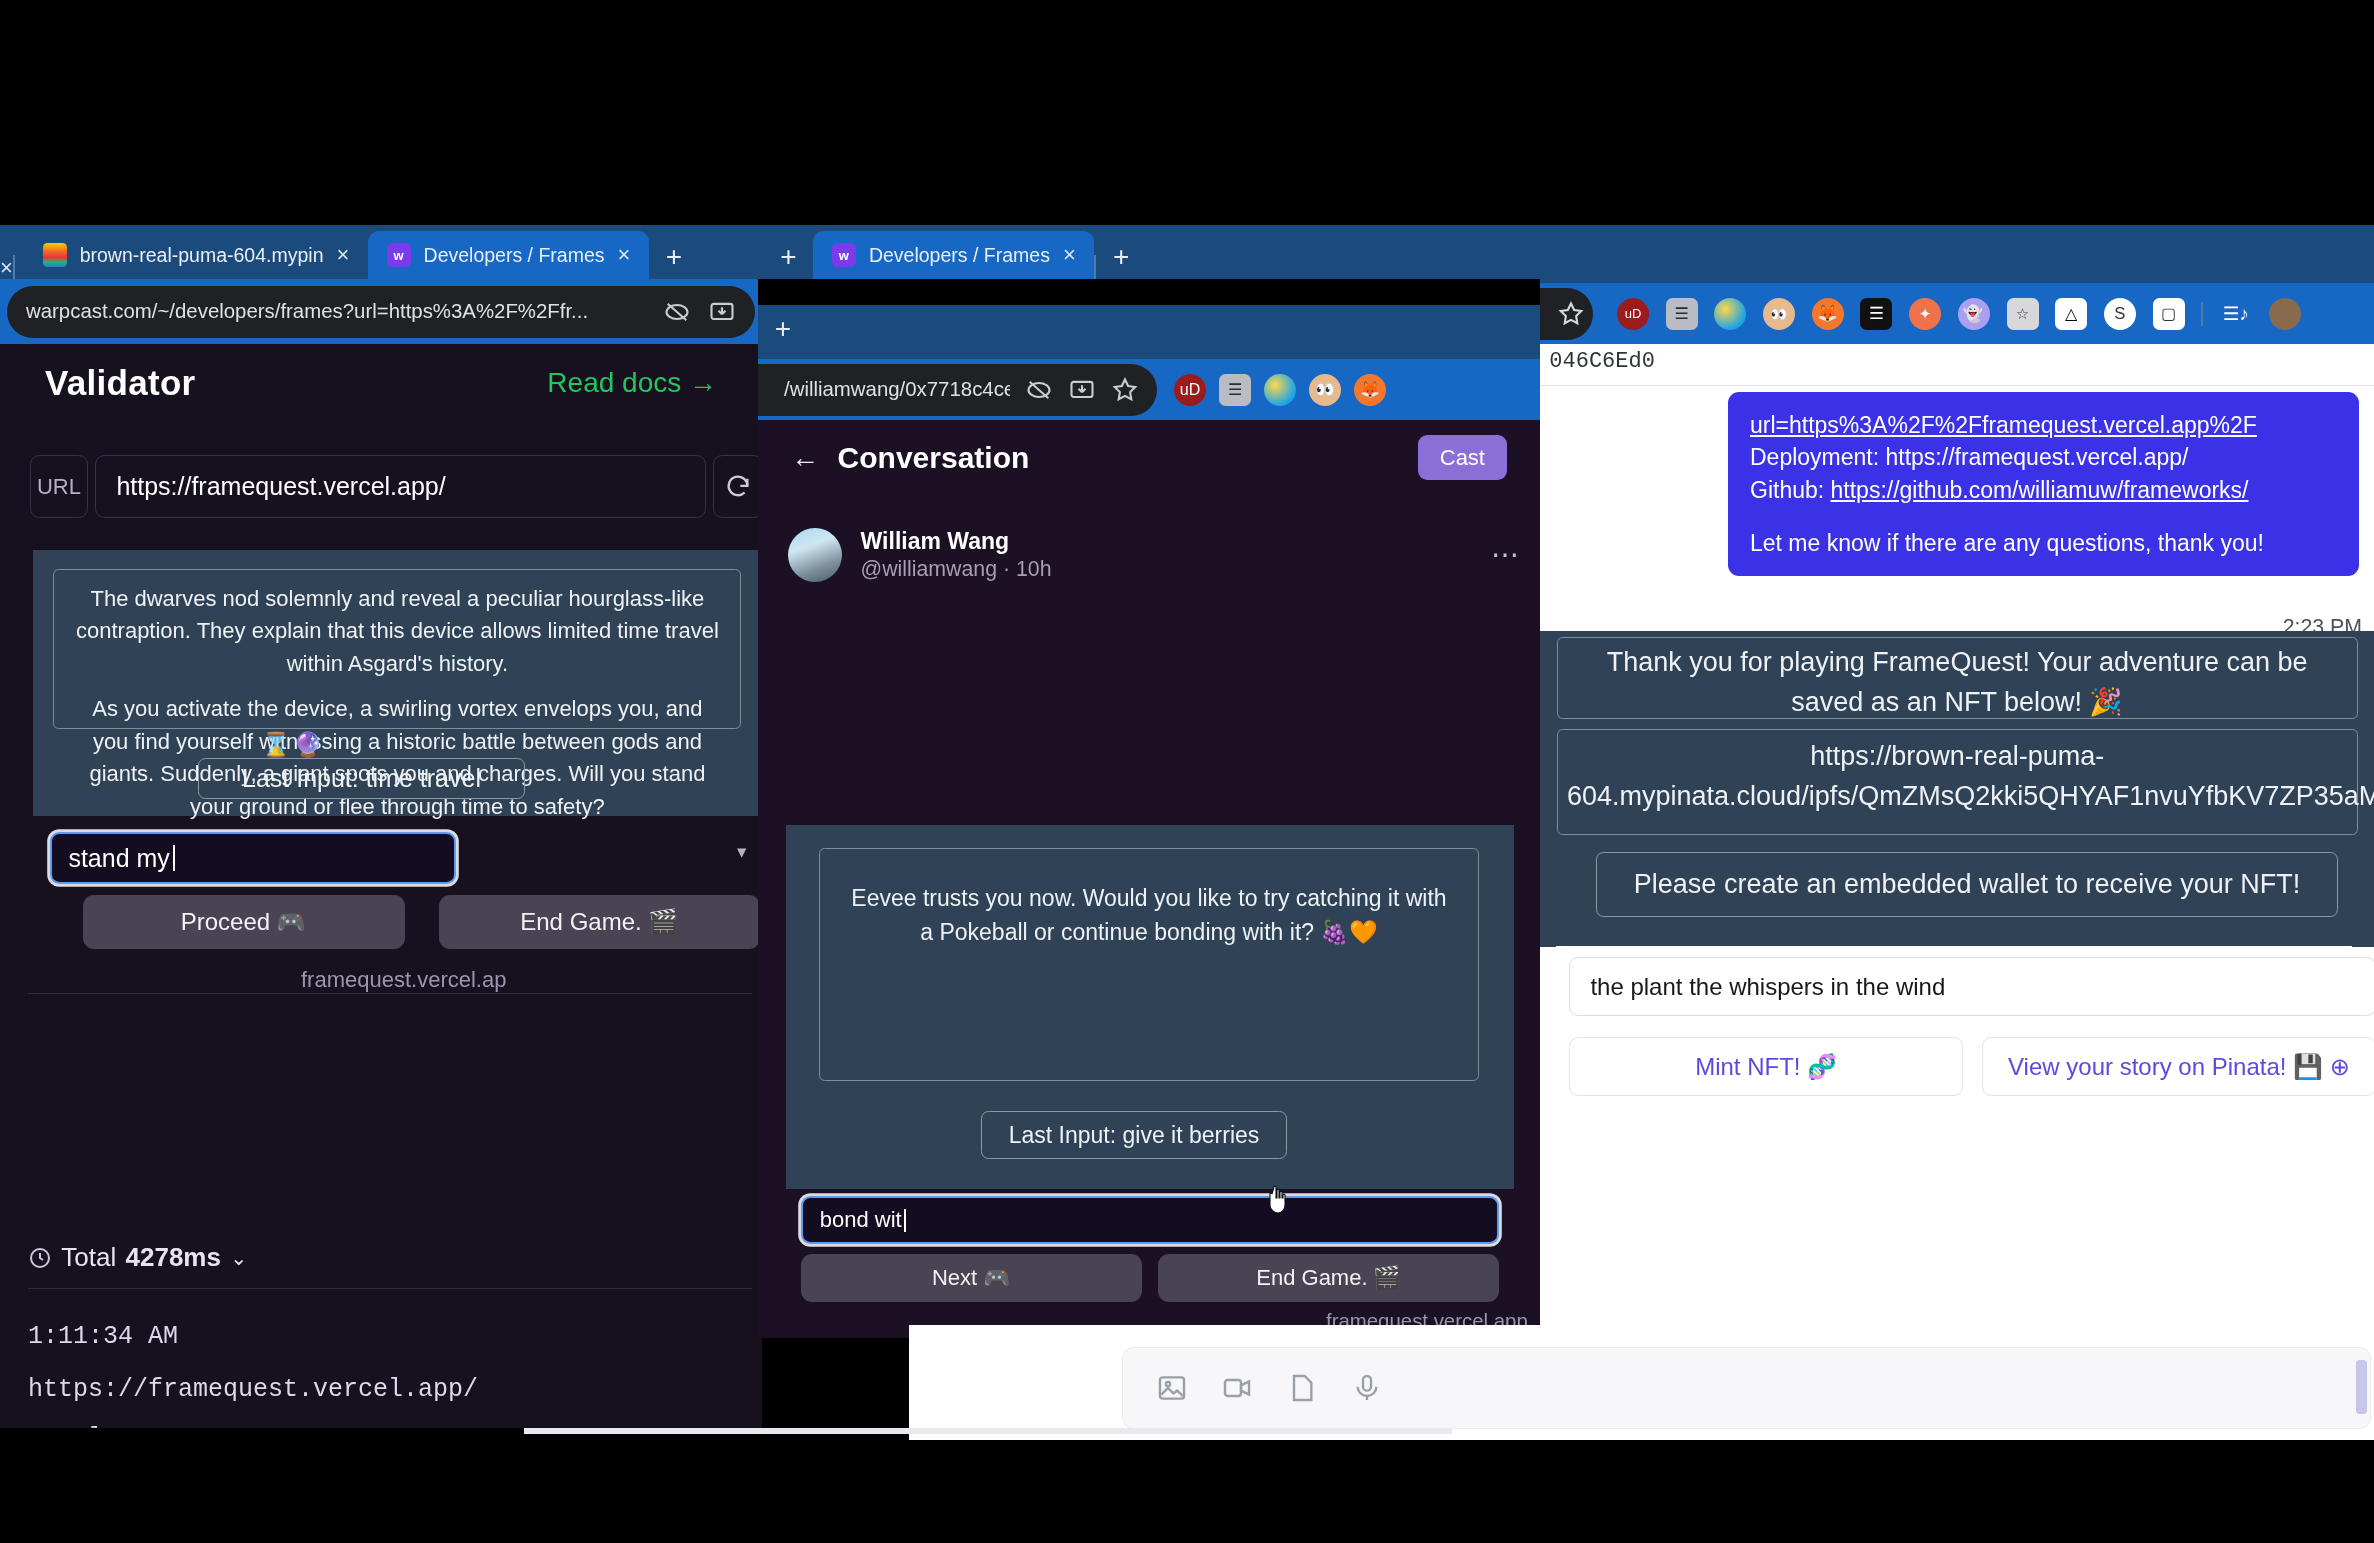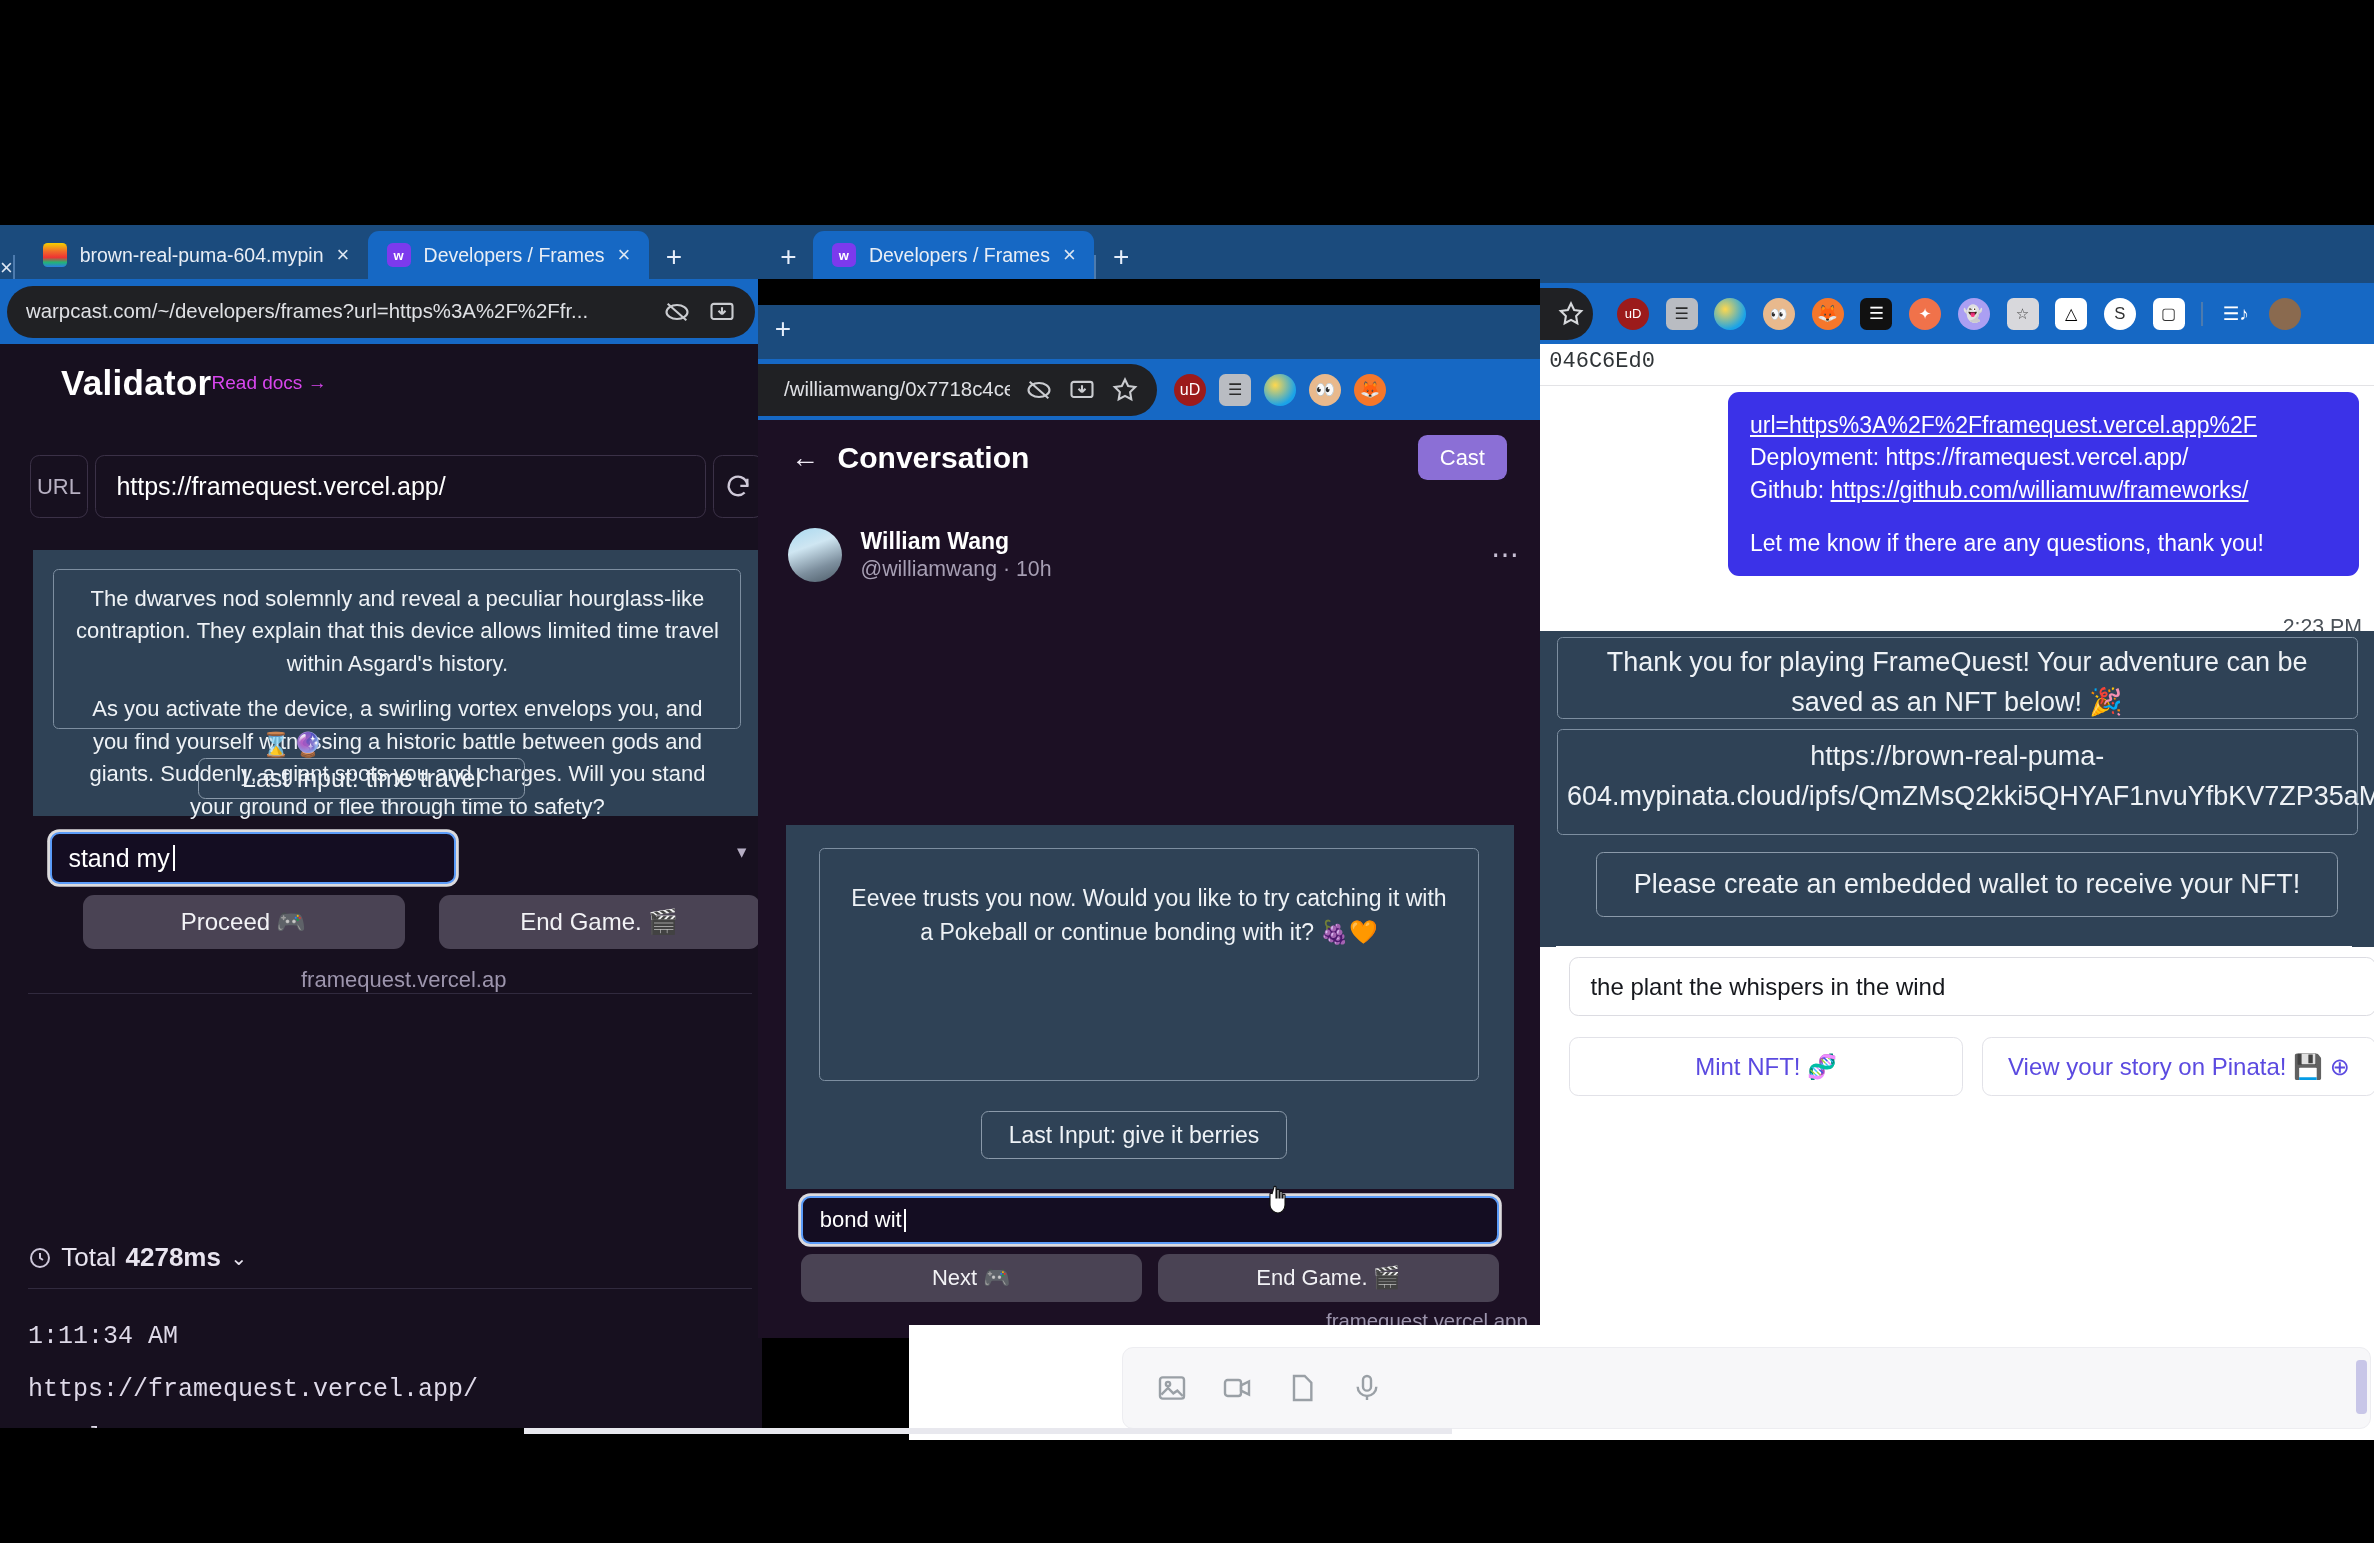--- a/index.html
+++ b/index.html
@@ -70,24 +70,24 @@
     display: flex; align-items: center; justify-content: center;
   }
   .caret { display:inline-block; width:1.9px; height:1.05em; background:#fff;
            margin-left:2.8px; vertical-align:-1.9px; }
 
   
   #win-left { position: absolute; left: 0; top: 225px; width: 762px; height: 1203px;
               background: #17101f; overflow: hidden; }
   #win-left .chrome-tabstrip { left: 0; top: 0; width: 762px; height: 54px; }
   #win-left .chrome-omnibar { left: 0; top: 54px; width: 762px; height: 65px; padding: 0 7.4px; }
-  .val-head { position:absolute; left: 16px; top: 122px; width: 762px; height: 72px;
-              display:flex; align-items:center; justify-content:flex-start; padding: 0 45px; }
+  .val-head { position:absolute; left: 0; top: 122px; width: 762px; height: 72px;
+              display:flex; align-items:center; justify-content:space-between; padding: 0 45px; }
   .val-title { font-size: 35px; font-weight: bold; color: #fff; letter-spacing:0.3px; }
-  .val-docs { font-size: 19px; color: #d946ef; }
+  .val-docs { font-size: 28px; color: #22c55e; }
   .url-row { position:absolute; left: 30px; top: 230px; width: 733px; height: 63px;
              display:flex; align-items:center; gap: 7px; }
   .url-label { width: 58px; height: 63px; border: 0.9px solid #3b3147; border-radius: 9.3px;
                display:flex; align-items:center; justify-content:center;
                color:#b7b0c2; font-size: 22px; }
   .url-field { flex: 1; height: 63px; border: 0.9px solid #3b3147; border-radius: 9.3px;
                display:flex; align-items:center; padding: 0 20.4px;
                color:#fff; font-size: 25px; }
   .url-refresh { width: 50px; height: 63px; border: 0.9px solid #3b3147; border-radius: 9.3px;
                  display:flex; align-items:center; justify-content:center; color:#cfc9d8; }

